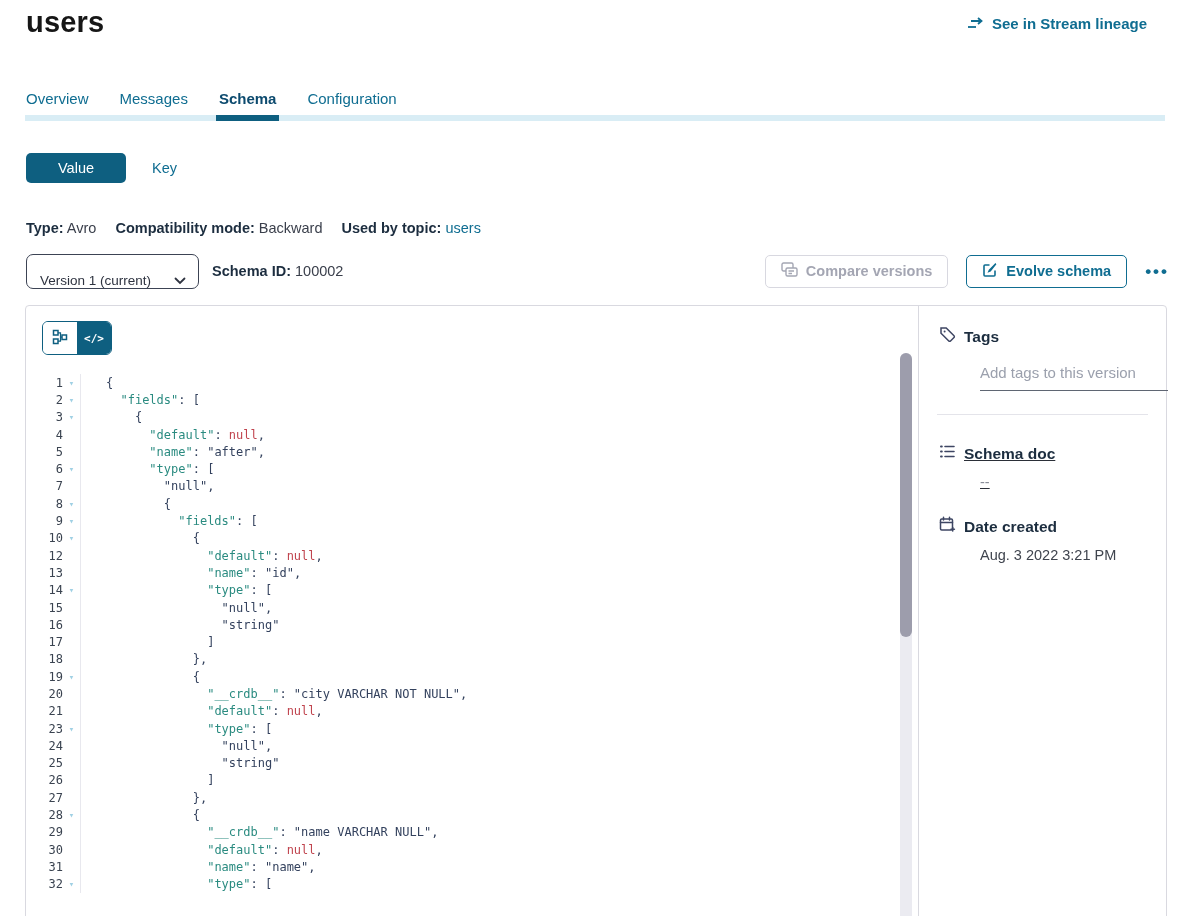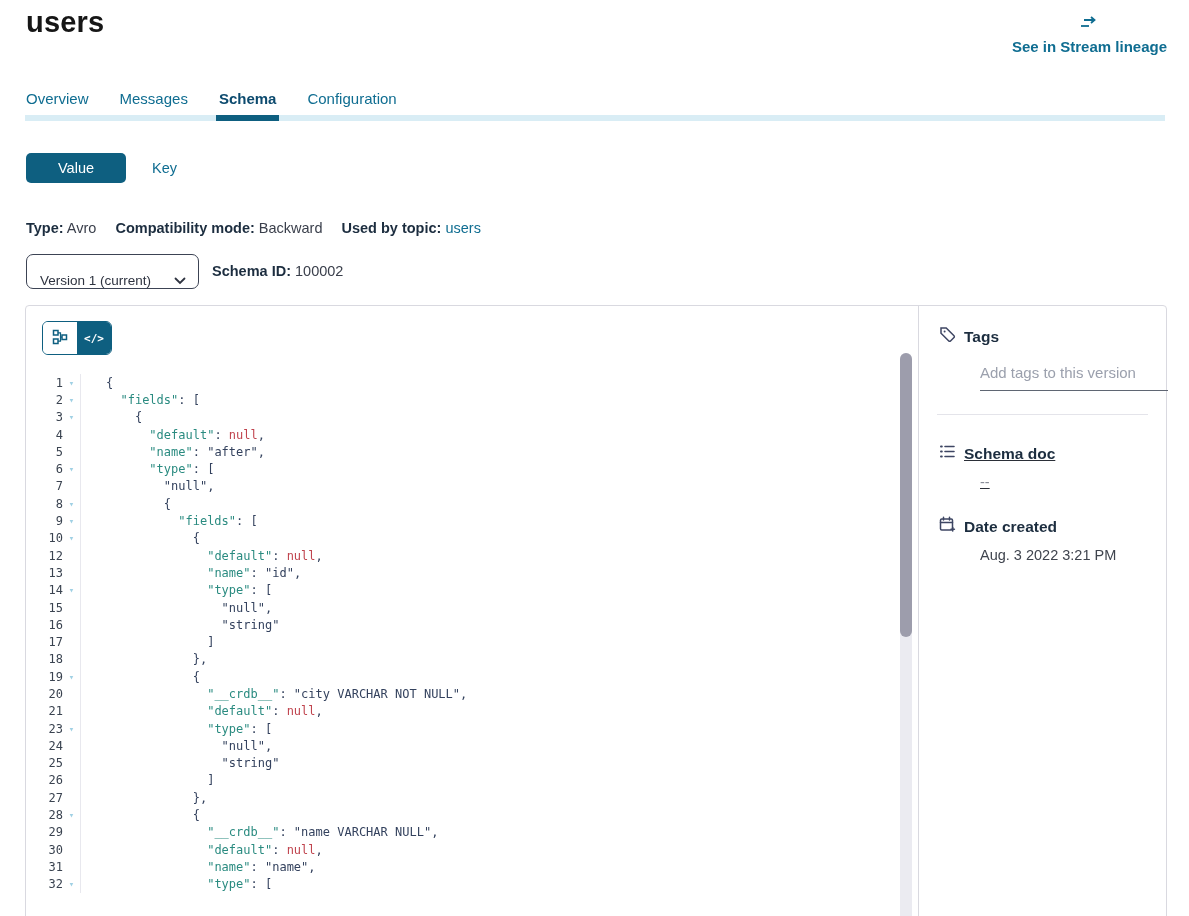--- a/index.html
+++ b/index.html
@@ -2,22 +2,22 @@
 <html style="--accent: #0f6d91; --fill: #0e5f80; --code-key: #2a8b80; --code-str: #34425e; --code-null: #c0444e; --ln: #3a4350; --fold: #9fd0e4;"><head>
 <meta charset="utf-8">
 <style>
   * { box-sizing: border-box; margin: 0; padding: 0; }
   html,body { width:1189px; height:916px; background:#ffffff; overflow:hidden;
     font-family:"Liberation Sans", sans-serif; color:#2b2f38; position:relative; }
 
   
   .page-title { position:absolute; left:26px; top:6px; font-size:29px; font-weight:800;
     color:#161616; letter-spacing:.2px; }
-  .lineage-link { position:absolute; right:22px; top:15px; display:flex; align-items:center;
-    gap:7px; color:var(--accent); font-size:15px; font-weight:700; cursor:pointer;flex-direction:column; }
+  .lineage-link { position:absolute; right:42px; top:15px; display:flex; align-items:center;
+    gap:7px; color:var(--accent); font-size:15px; font-weight:700; cursor:pointer; }
   .lineage-link svg { display:block; }
 
   
   .tabs { position:absolute; left:25px; top:88px; width:1140px; height:33px; }
   .tab-track { position:absolute; left:0; right:0; bottom:0; height:6px; background:#d9edf5; }
   .tab-row { display:flex; gap:31px; height:100%; position:relative; padding-left:1px; }
   .tab { font-size:15px; font-weight:500; color:var(--accent); cursor:pointer; position:relative;
     display:flex; align-items:flex-start; padding-top:2px; }
   .tab.active { color:#0c4a6e; font-weight:600; }
   .tab.active::after { content:""; position:absolute; left:-3px; right:-3px; bottom:0; height:6px;
@@ -142,20 +142,42 @@
     <div class="version-select">
       <span>Version 1 (current)</span>
       <span>
         <svg width="12" height="8" viewBox="0 0 12 8" fill="none" stroke="#2e3340" stroke-width="1.8" stroke-linecap="round">
             <path d="M1.5 1.5 L6 6 L10.5 1.5"></path>
           </svg>
       </span>
     </div>
     <span class="schema-id"><b>Schema ID:</b> <span>100002</span></span>
   </div>
+  <div class="version-right">
+    <button class="btn btn-disabled">
+      <span>
+        <svg width="17" height="15" viewBox="0 0 17 15" fill="none" stroke="#a4a6b3" stroke-width="1.4">
+          <rect x="1" y="1" width="11" height="8" rx="1.5"></rect>
+          <rect x="5" y="6" width="11" height="8" rx="1.5" fill="#ffffff"></rect>
+          <path d="M7.5 9 H13 M7.5 11.5 H11"></path>
+        </svg>
+      </span>
+      <span>Compare versions</span>
+    </button>
+    <button class="btn btn-primary-outline">
+      <span>
+        <svg width="16" height="16" viewBox="0 0 16 16" fill="none" stroke="currentColor" stroke-width="1.6">
+          <path d="M13 8.5 V13 a1 1 0 0 1 -1 1 H3 a1 1 0 0 1 -1 -1 V4 a1 1 0 0 1 1 -1 H7.5"></path>
+          <path d="M13.8 1.8 L7.5 8.1 L7 9.3 L8.2 8.8 Z" fill="currentColor"></path>
+        </svg>
+      </span>
+      <span>Evolve schema</span>
+    </button>
+    <button class="more-btn">•••</button>
+  </div>
 </div>
 
 <div class="main">
 
   <div class="code-pane">
     <div class="view-toggle">
       <button class="view-btn">
         <span>
           <svg width="16" height="16" viewBox="0 0 16 16" fill="none" stroke="var(--fill)" stroke-width="1.5">
             <rect x="1.5" y="1.5" width="4.5" height="4.5"></rect>

